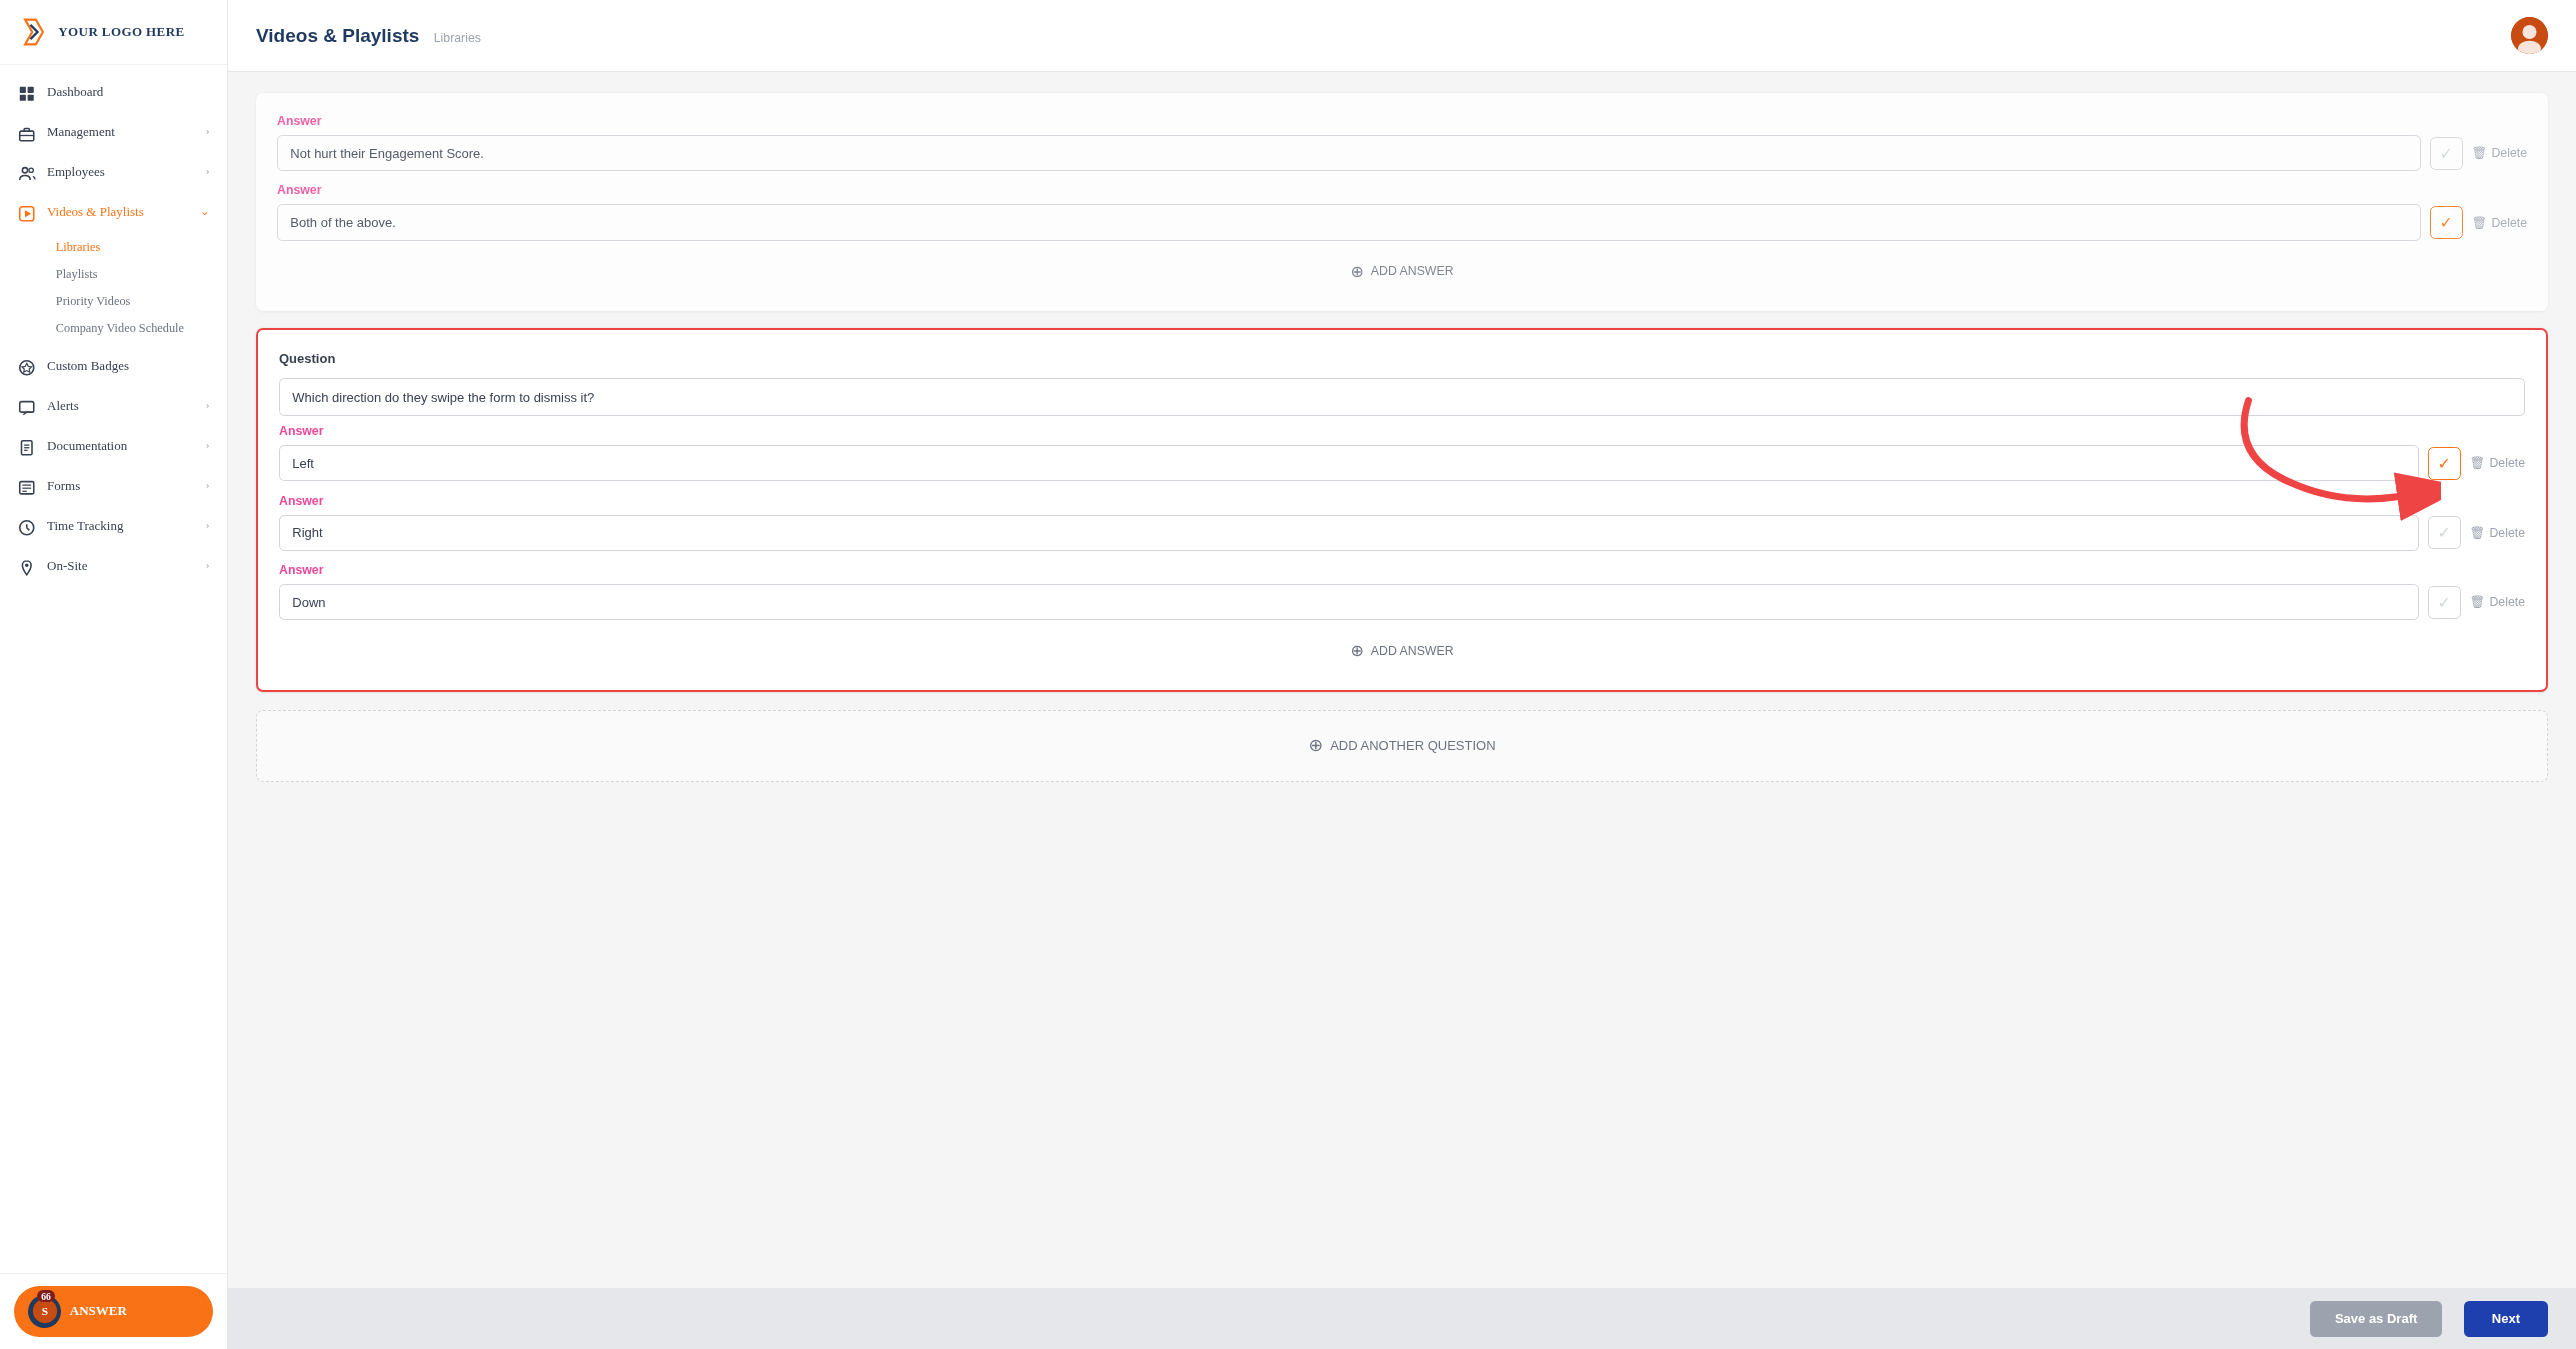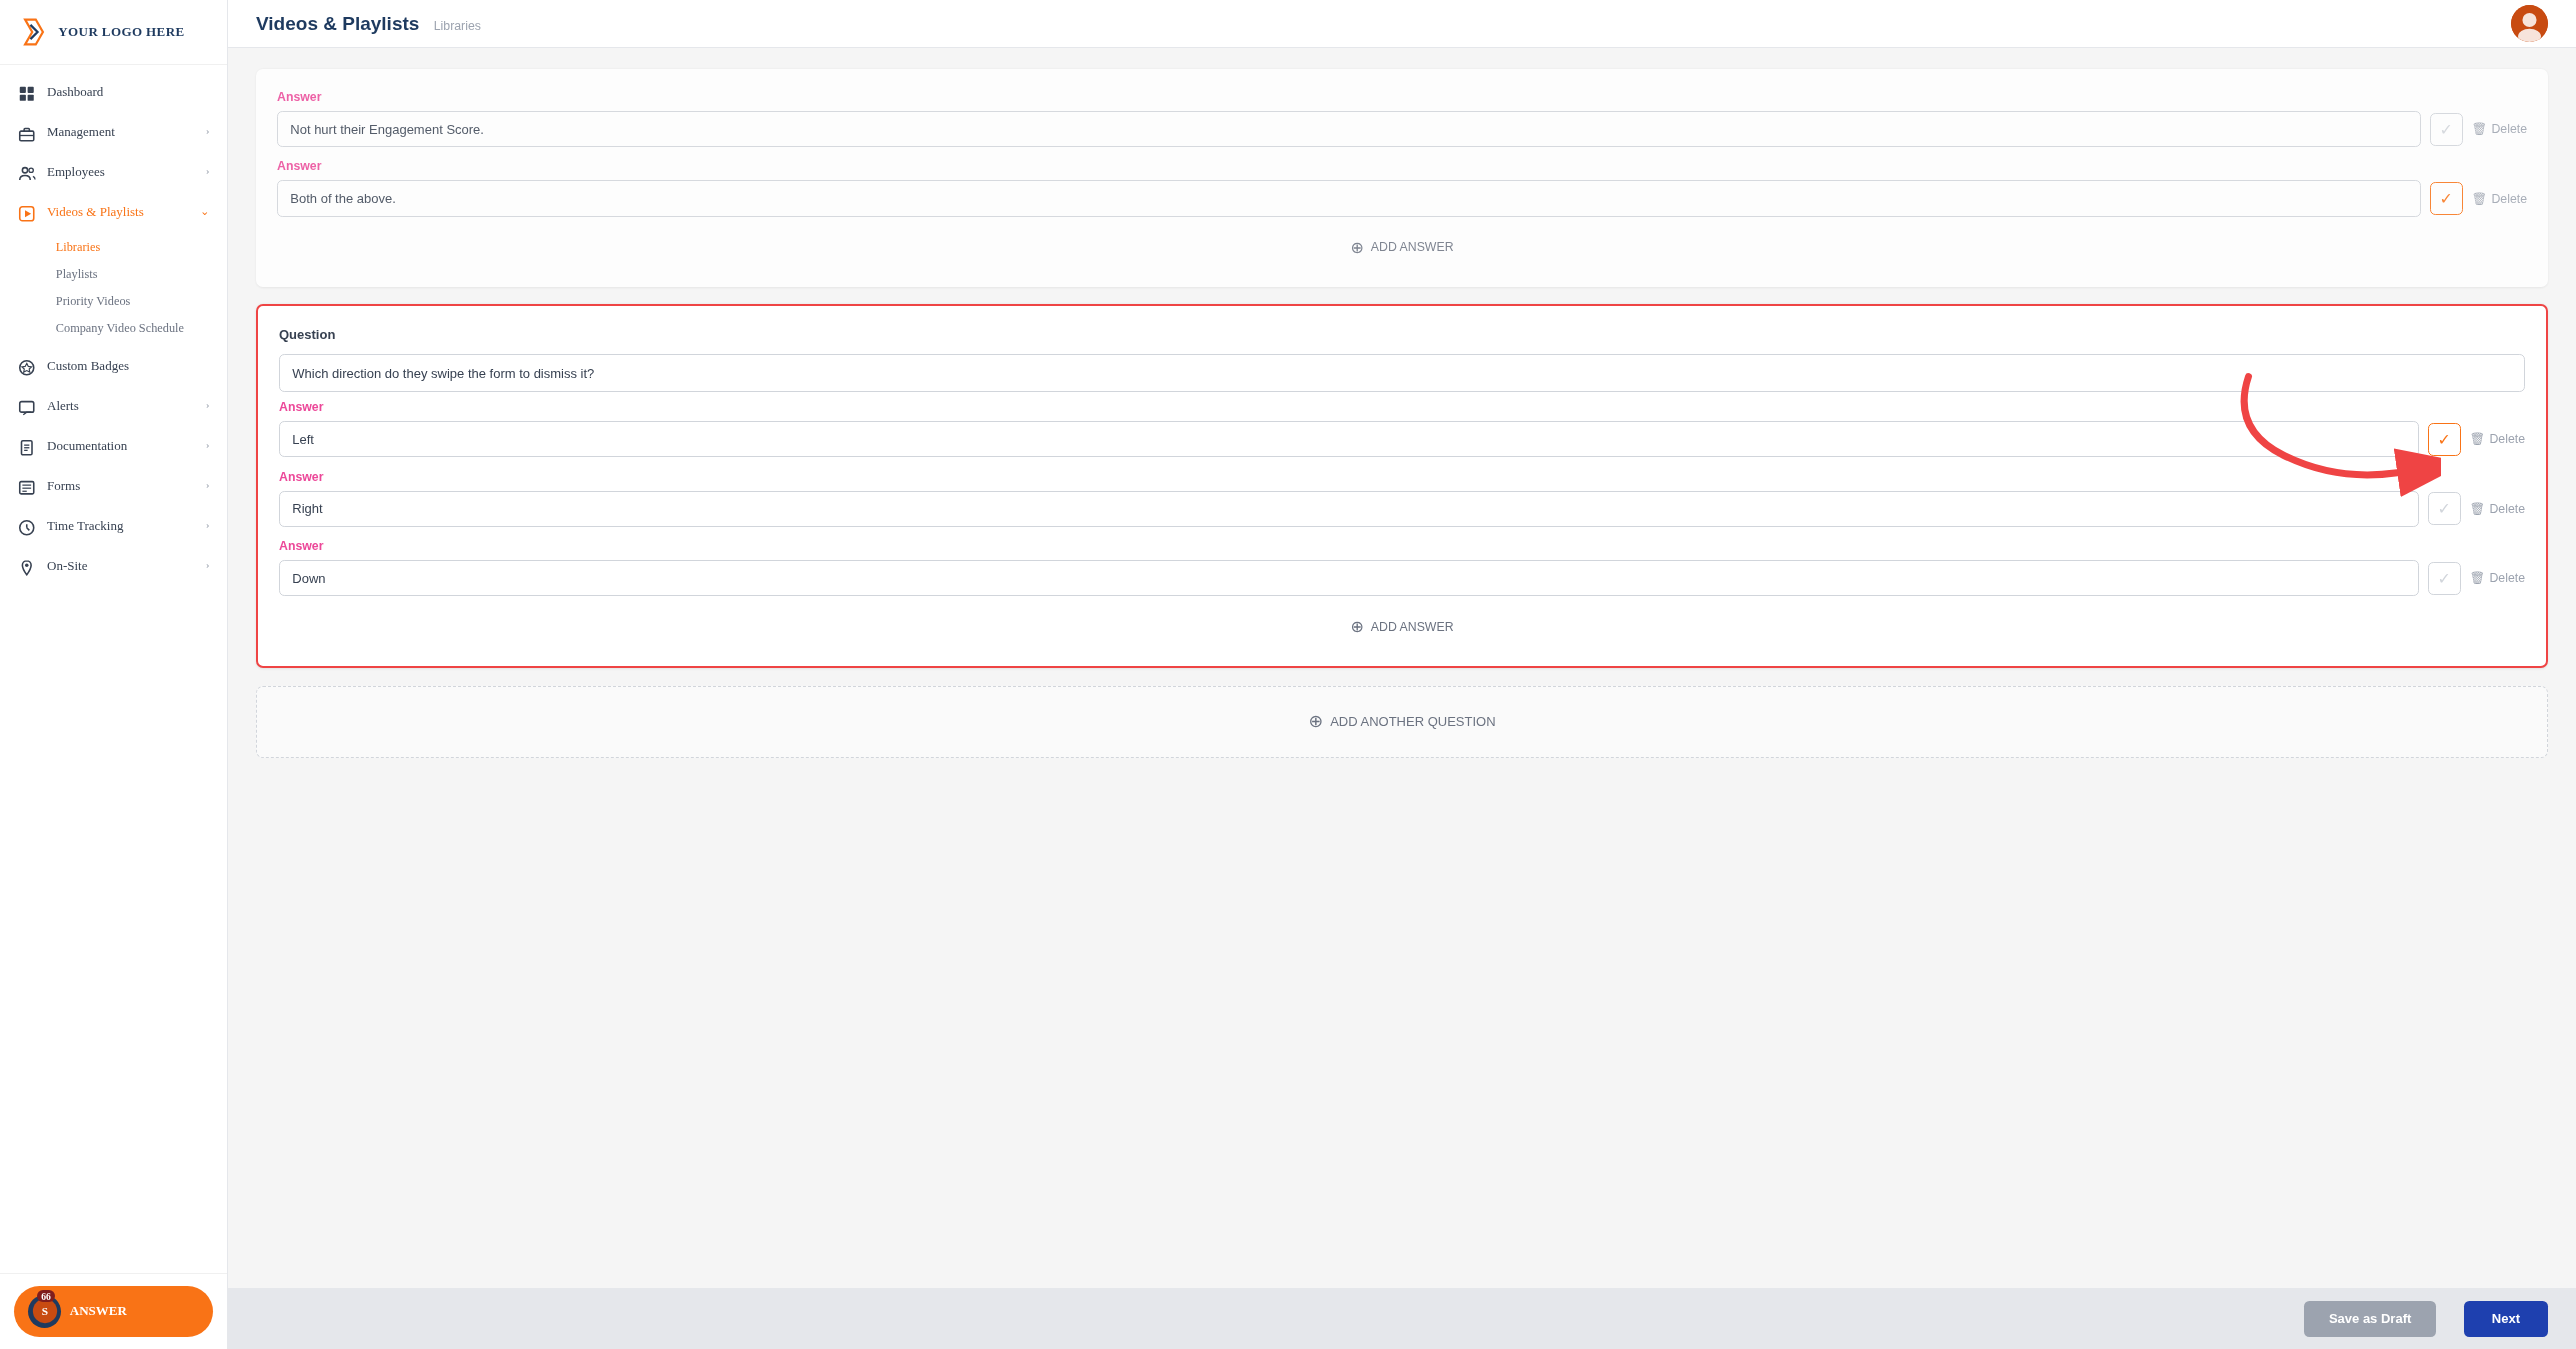--- a/index.html
+++ b/index.html
@@ -112,21 +112,21 @@
       display: flex;
       flex-direction: column;
       overflow: hidden;
     }
 
     
     .header {
       background: #fff;
       border-bottom: 0.9px solid #e5e7eb;
       padding: 0 28px;
-      height: 48px;
+      height: 72px;
       display: flex;
       align-items: center;
       justify-content: space-between;
       flex-shrink: 0;
       gap: 16px;
     }
     .header-title {
       font-size: 19px;
       font-weight: 700;
       color: #1e3a5f;
@@ -272,21 +272,21 @@
       cursor: pointer;
     }
 
     
     .footer {
       background: #e5e7eb;
       padding: 12.3px 28px;
       display: flex;
       align-items: center;
       justify-content: flex-end;
-      gap: 28px;
+      gap: 22px;
       flex-shrink: 0;
     }
     .btn-draft {
       background: #9ca3af;
       color: #fff;
       border: none;
       border-radius: 5.3px;
       padding: 10.5px 24.5px;
       font-size: 13px;
       font-weight: 600;

